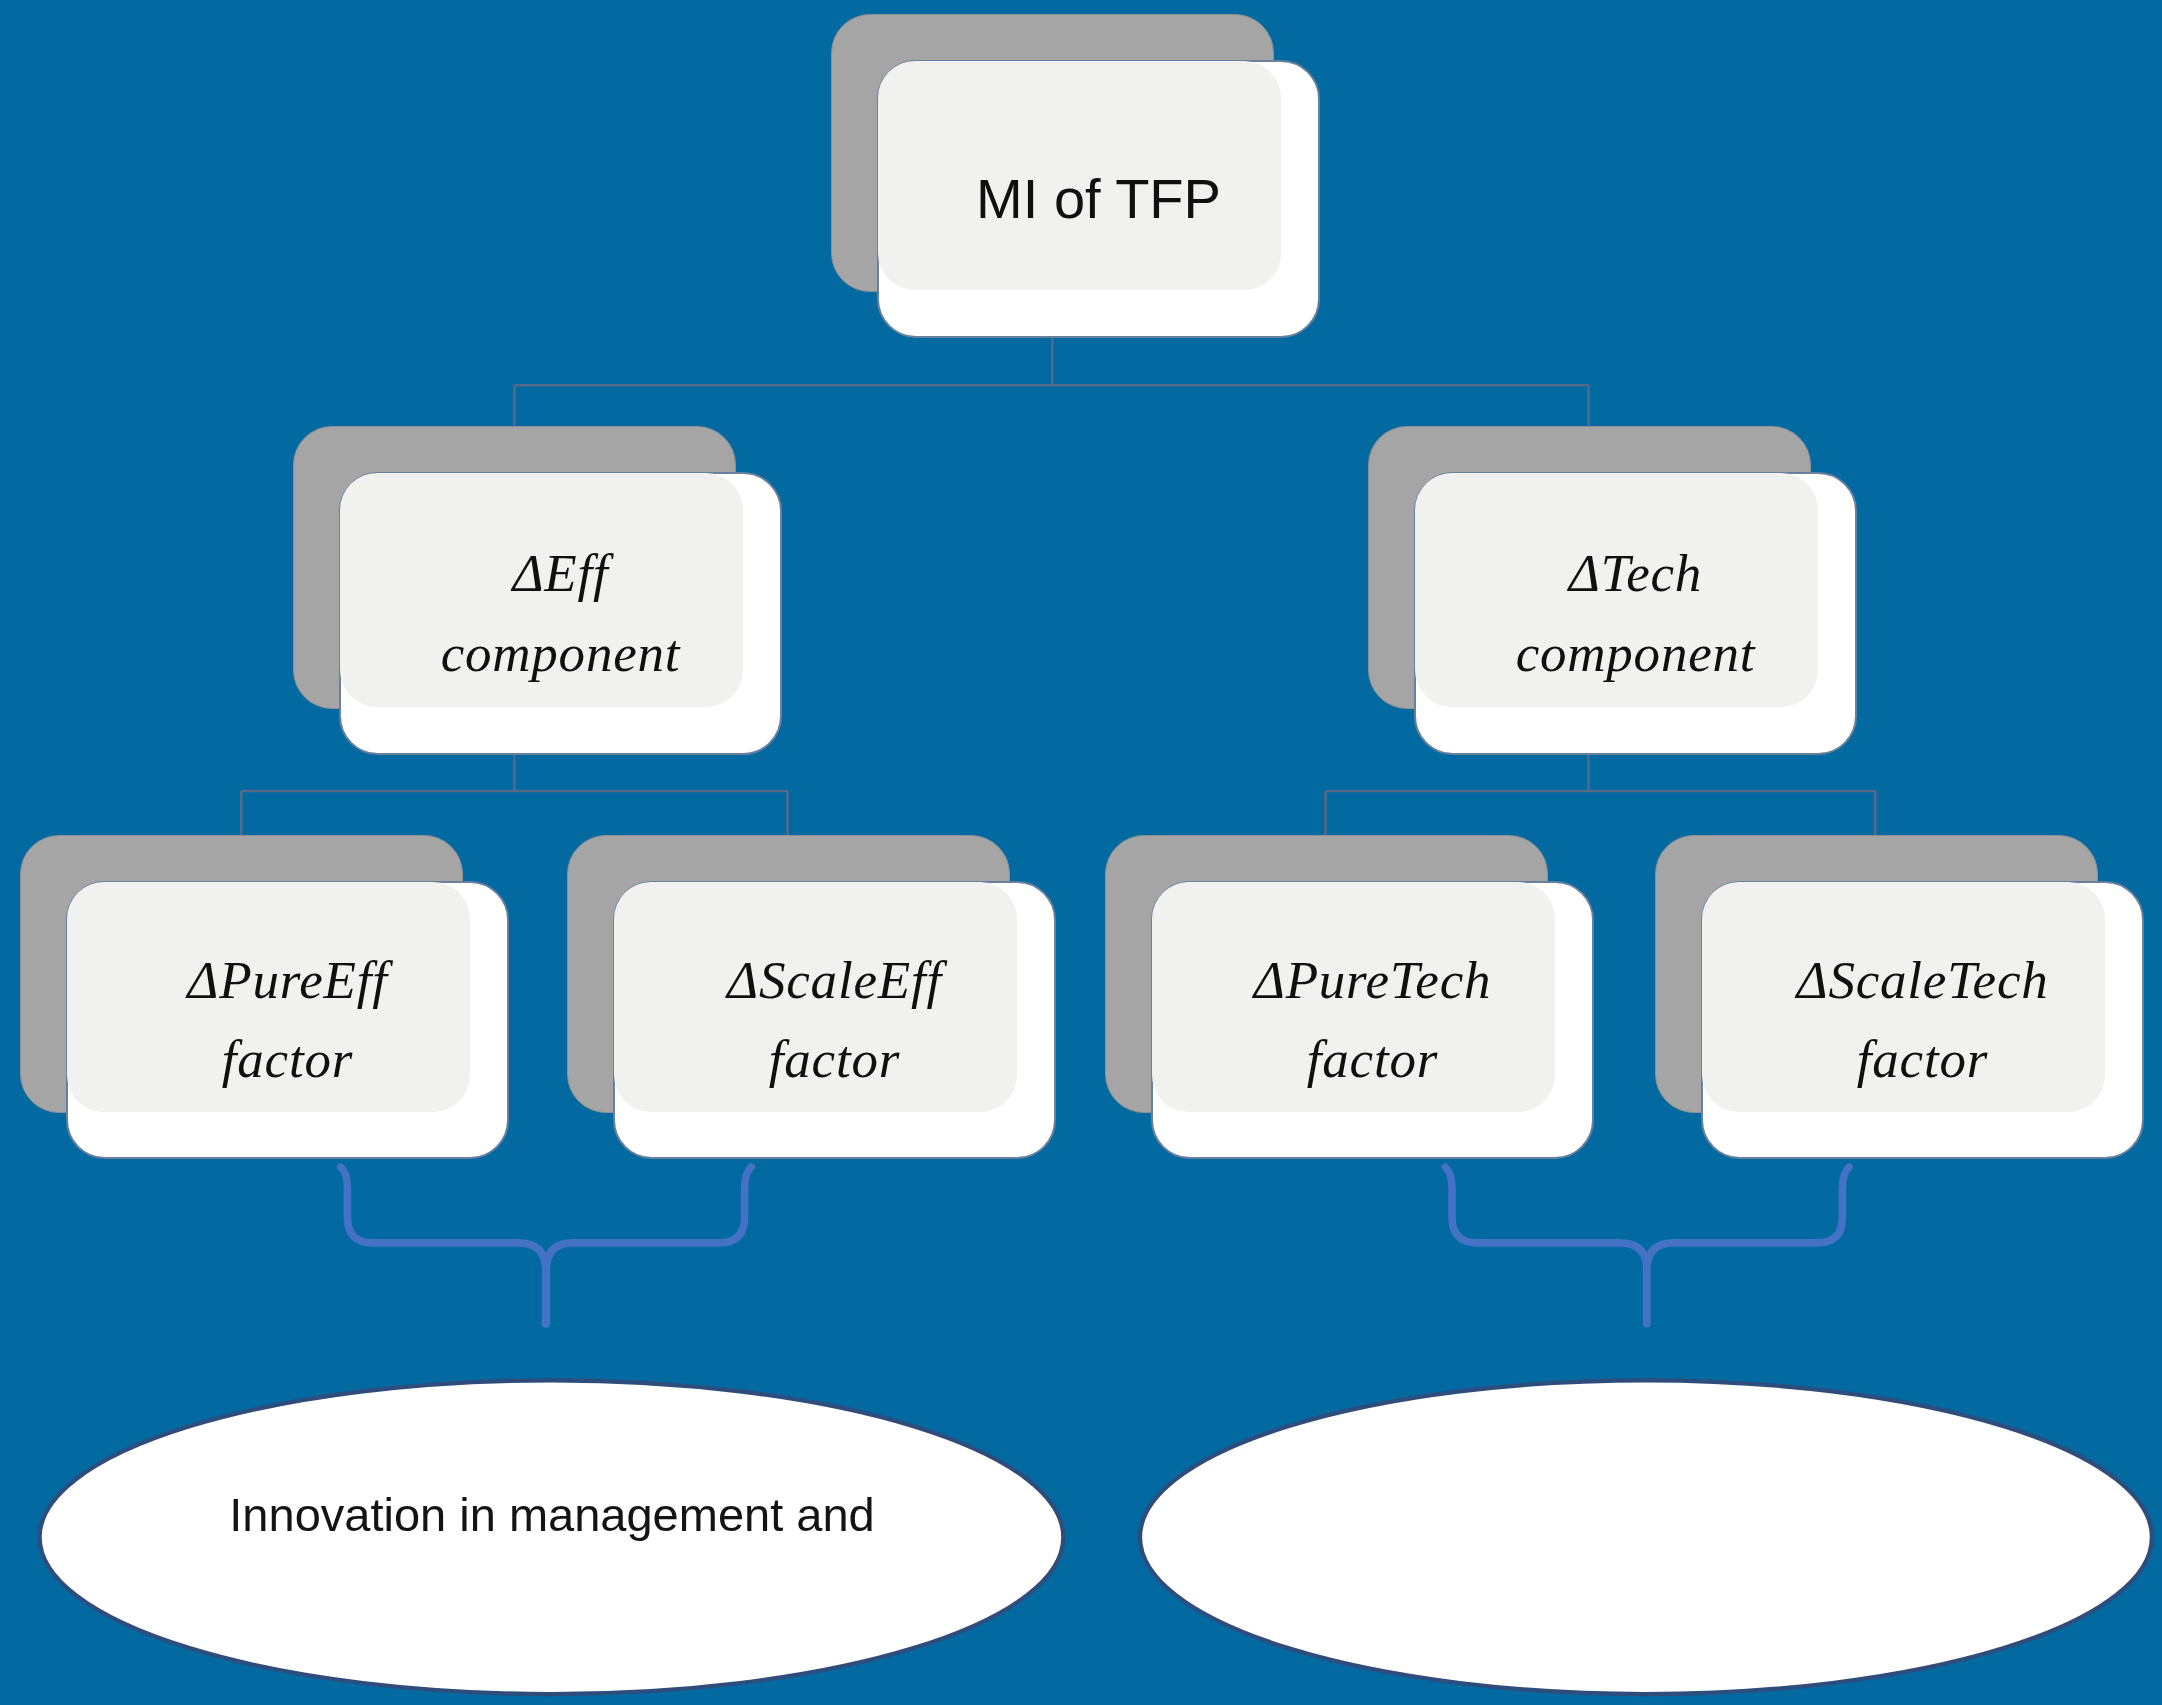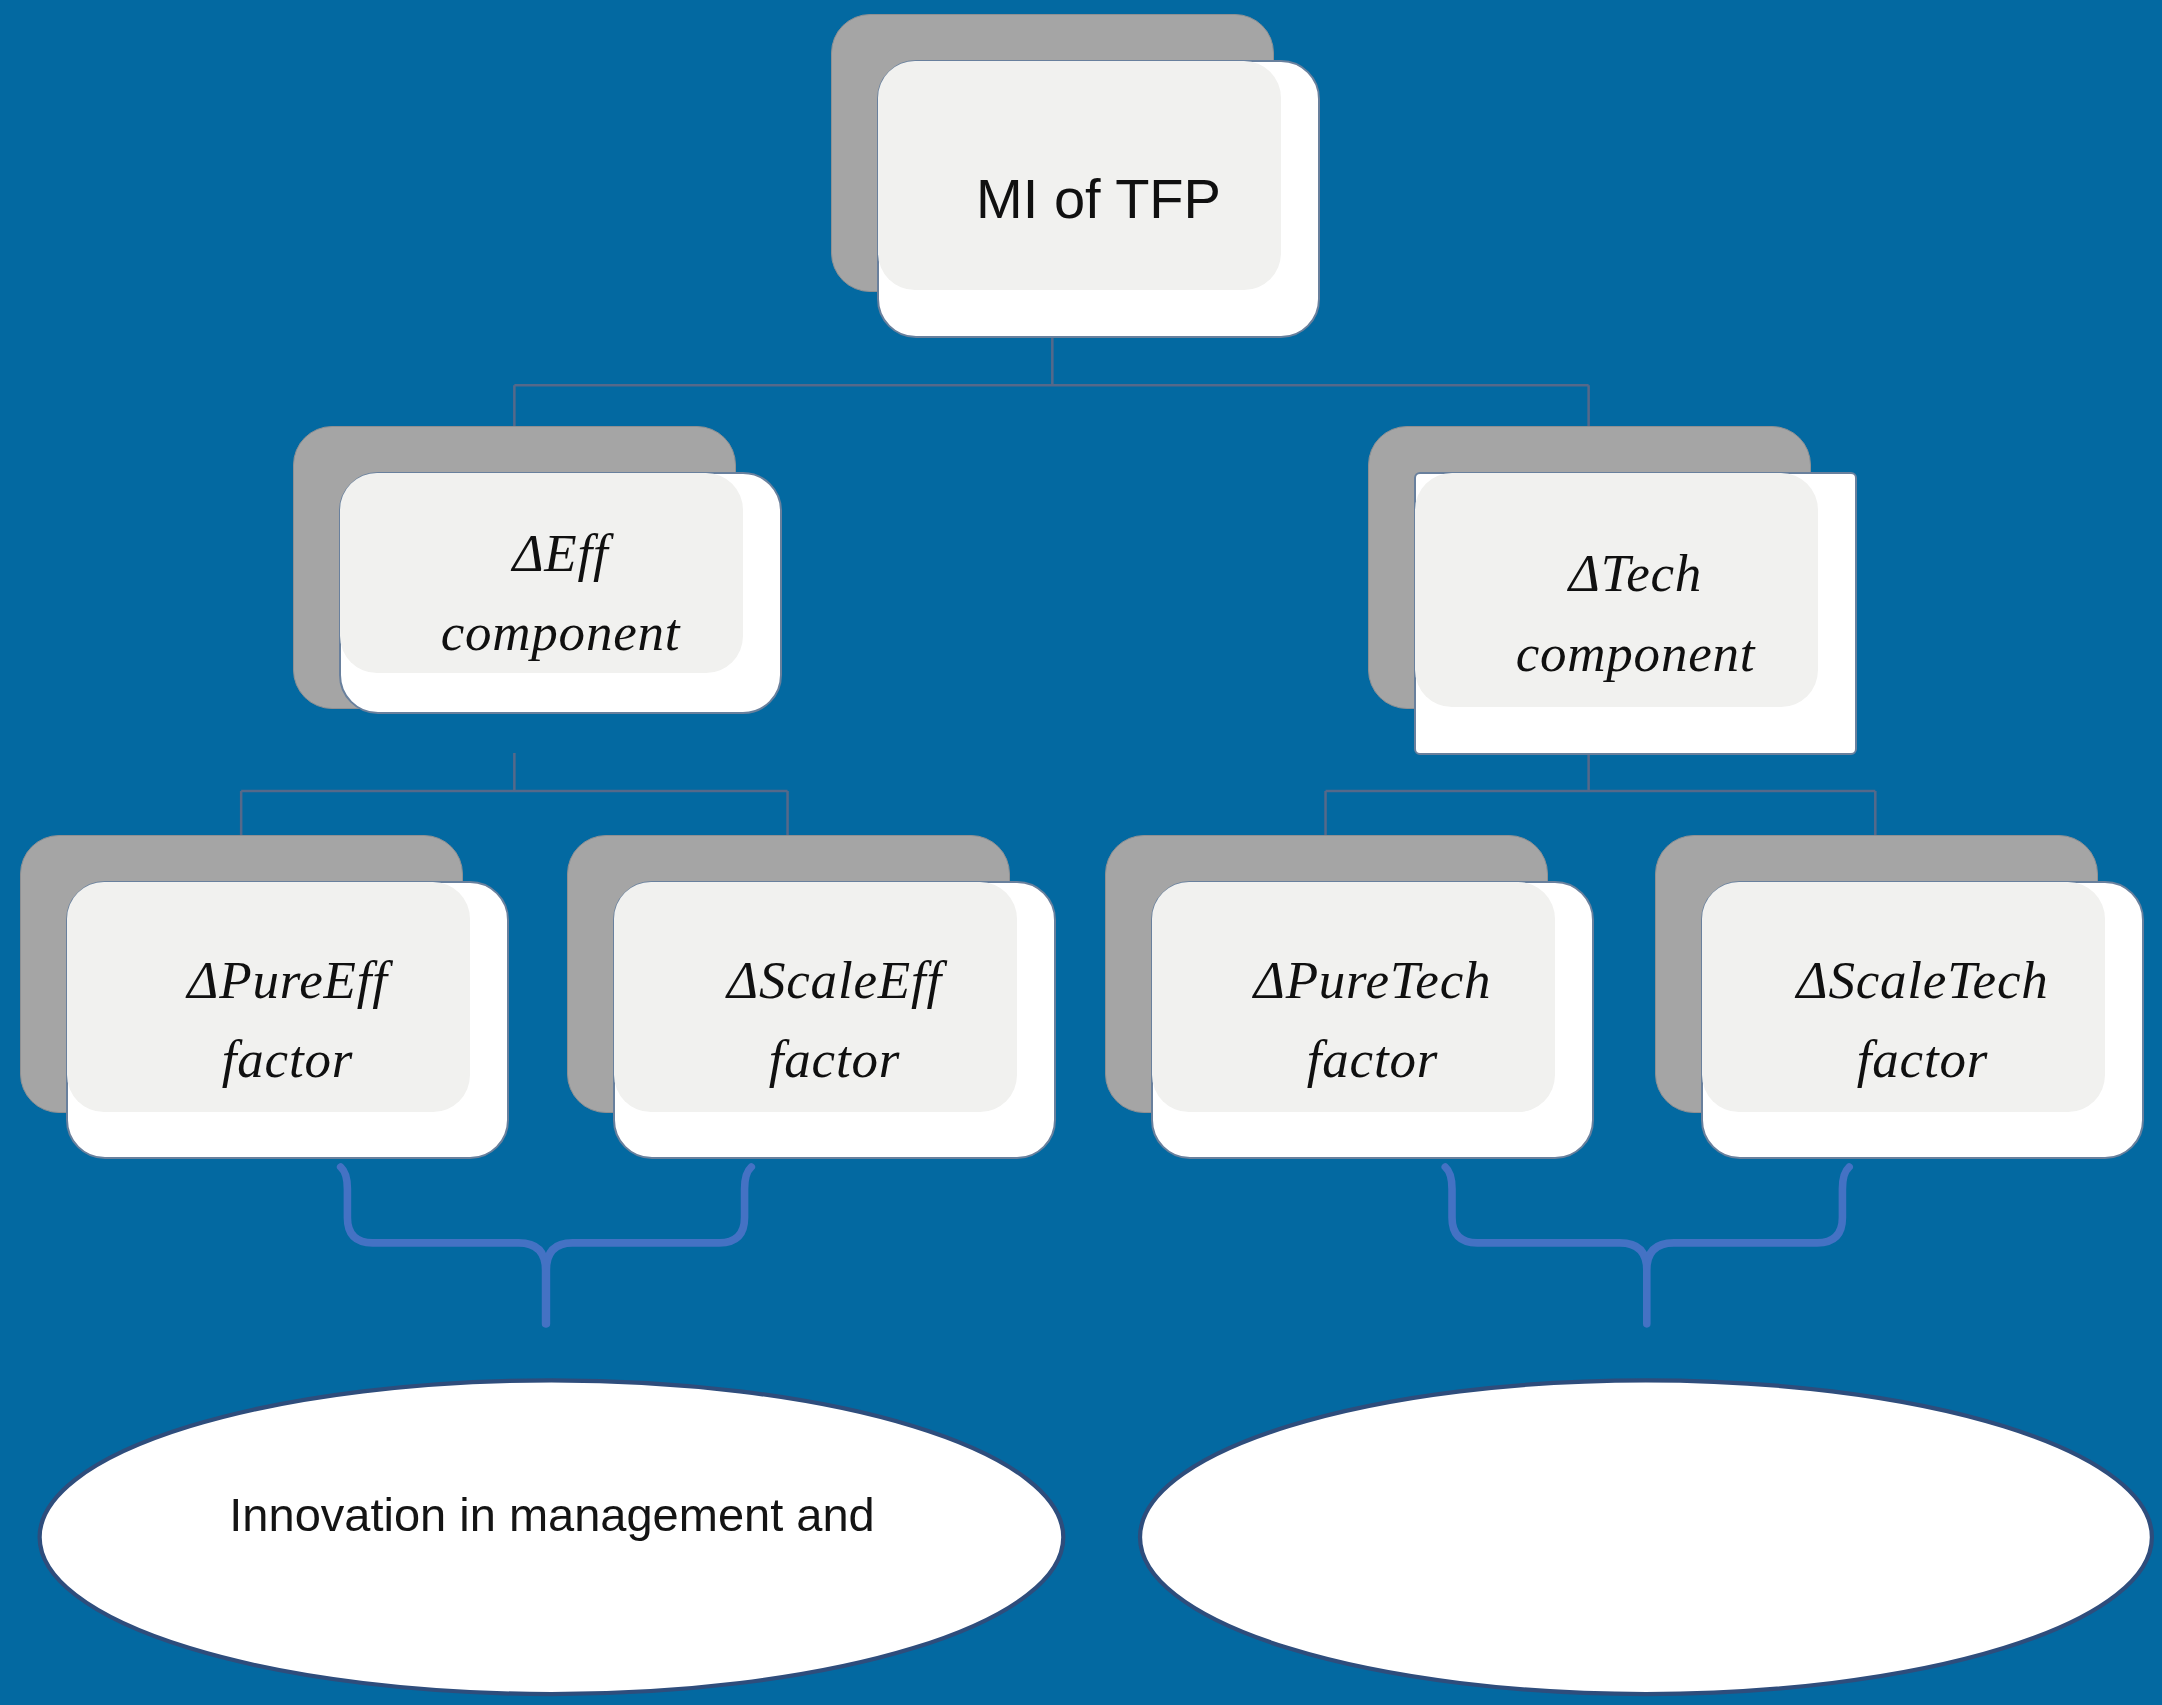--- a/index.html
+++ b/index.html
@@ -100,32 +100,32 @@
     <div class="node-front" style="width:443px; height:278px;">
       <div class="node-inner"></div>
       <div class="node-label sans">
         <span>MI of TFP</span>
       </div>
     </div>
   </div>
 
   <div class="node-group" style="left:293px; top:426px; width:488px; height:329px;">
     <div class="node-shadow" style="width:443px; height:283px;"></div>
-    <div class="node-front" style="width:443px; height:242px;">
+    <div class="node-front" style="width:443px; height:283px;">
       <div class="node-inner"></div>
       <div class="node-label">
         <span>ΔEff</span>
         <span>component</span>
       </div>
     </div>
   </div>
 
   <div class="node-group" style="left:1368px; top:426px; width:488px; height:329px;">
     <div class="node-shadow" style="width:443px; height:283px;"></div>
-    <div class="node-front" style="width:443px; height:283px;border-radius:6px;">
+    <div class="node-front" style="width:443px; height:283px;">
       <div class="node-inner"></div>
       <div class="node-label">
         <span>ΔTech</span>
         <span>component</span>
       </div>
     </div>
   </div>
 
   <div class="node-group" style="left:20px; top:835px; width:488px; height:324px;">
     <div class="node-shadow" style="width:443px; height:278px;"></div>

